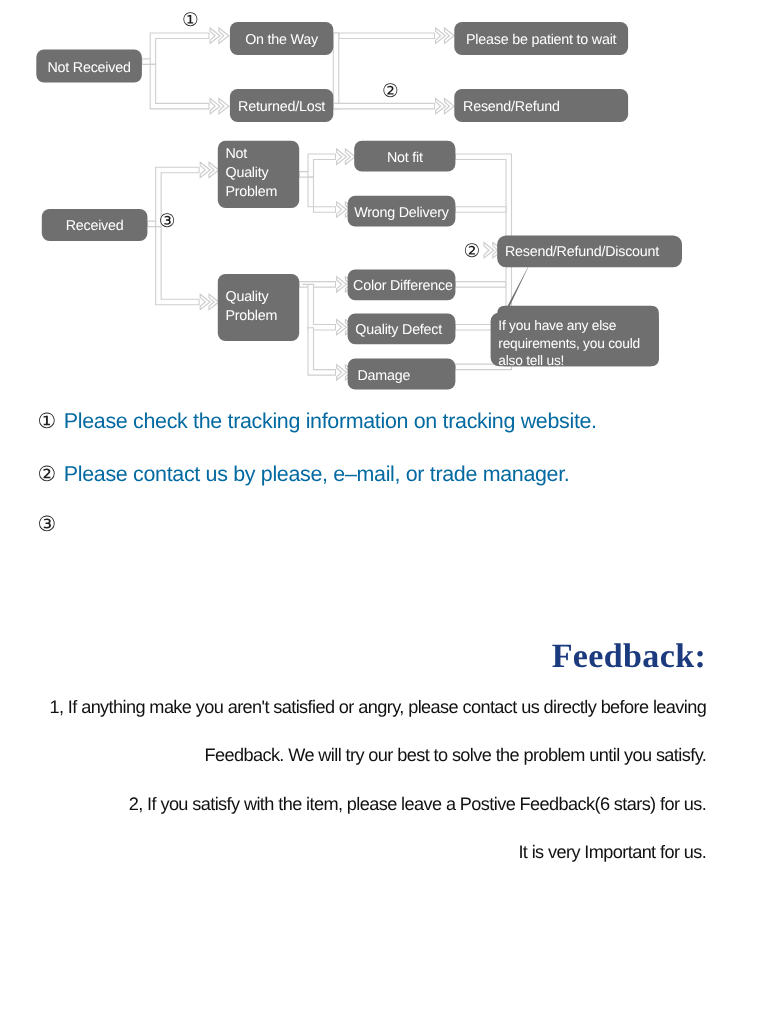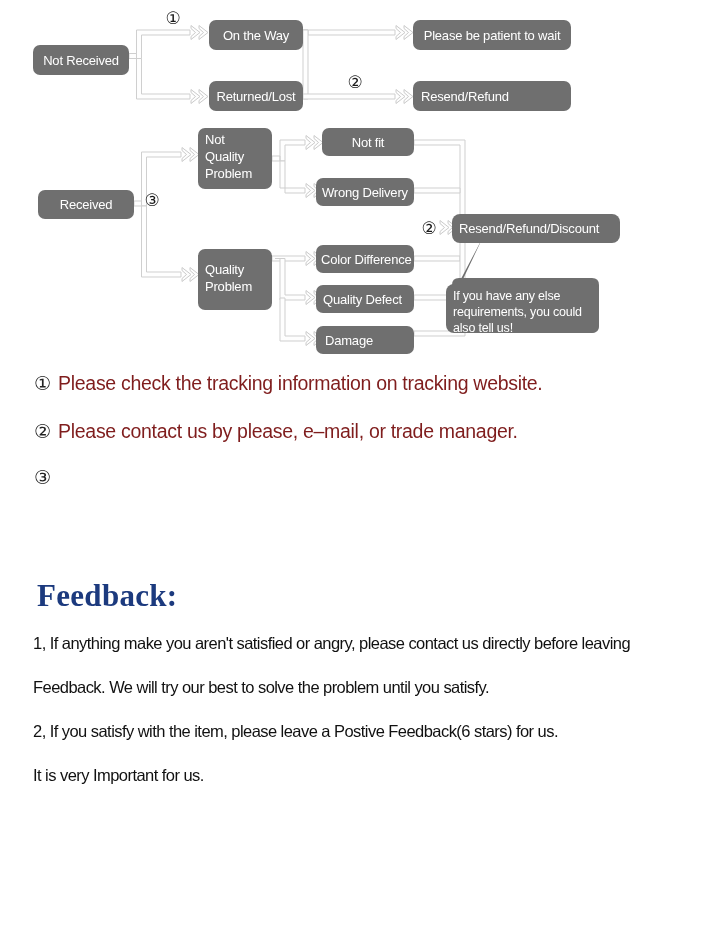--- a/index.html
+++ b/index.html
@@ -90,31 +90,32 @@
     font-family: "DejaVu Sans", sans-serif;
     font-size: 19px;
     color: #222222;
     line-height: 1;
     margin-right: 7px;
     flex: 0 0 auto;
   }
   .note-text {
     font-family: "Liberation Sans", sans-serif;
     font-size: 19.5px;
-    color: #7f1d1d;
+    color: #0369a1;
     letter-spacing: -0.3px;
     white-space: nowrap;
   }
 
   
   #feedback-region {
     position: absolute;
     left: 0;
     top: 578px;
     width: 642px;
+    text-align: right;
   }
   #feedback-heading {
     font-family: "Liberation Serif", "DejaVu Serif", serif;
     font-weight: bold;
     font-size: 31px;
     color: #1c3a7e;
     padding-left: 37px;
     margin: 0 0 7px 0;
     letter-spacing: 0.3px;
   }

